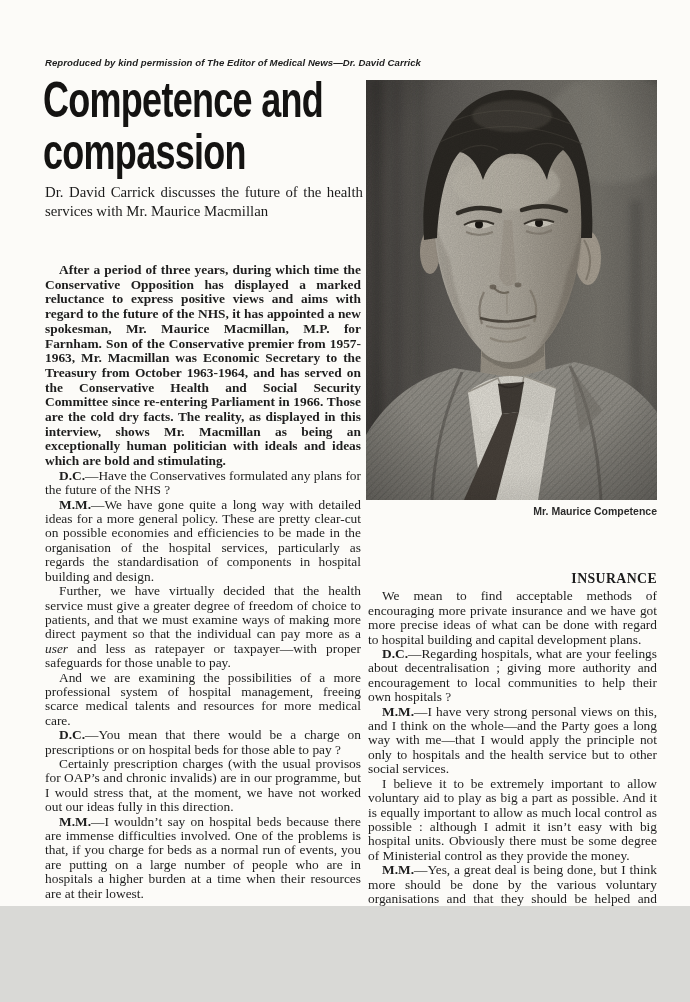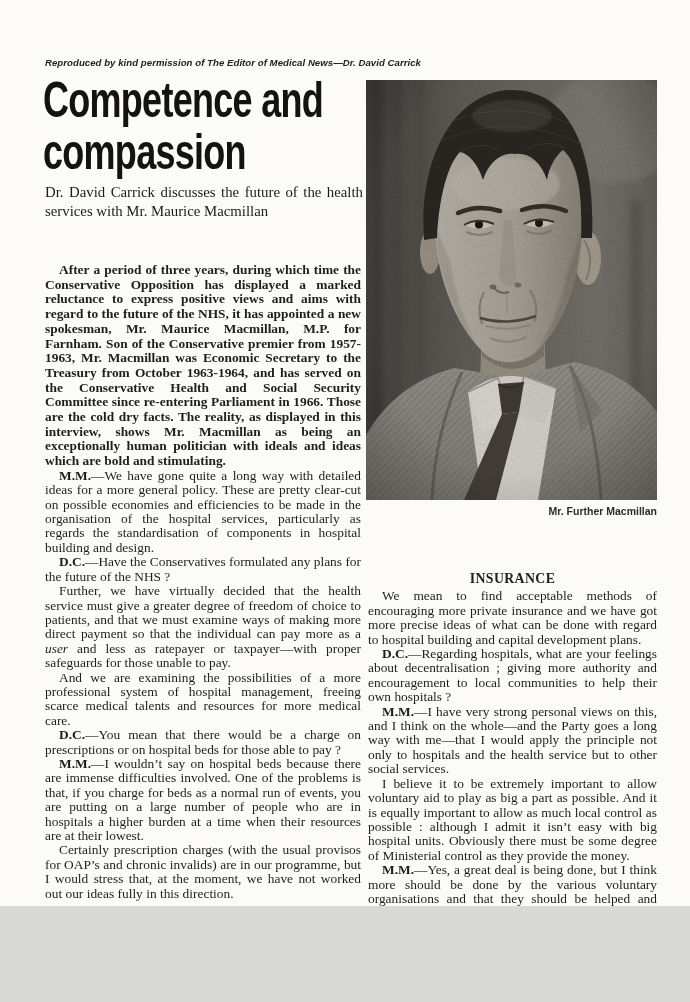--- a/index.html
+++ b/index.html
@@ -36,21 +36,21 @@
     color:#1e1e1e;
     hyphens:auto;margin-top:44px;-webkit-hyphens:auto;
   }
   .left-col{position:absolute;left:45px;top:219px;width:316px;}
   .right-col{position:absolute;left:368px;top:528px;width:289px;}
   .col p{margin:0;text-indent:14px;}
   .intro{font-weight:700;line-height:14.7px;}
   .spk{font-weight:700;}
   .em{font-style:italic;}
   .ins-heading{
-    text-align:center;font-weight:700;font-size:13.8px;
+    text-align:right;font-weight:700;font-size:13.8px;
     letter-spacing:0.4px;margin:0 0 3px 0 !important;text-indent:0 !important;
   }
   .photo-wrap{
     position:absolute;left:366px;top:80px;width:291px;height:420px;
     background:#6e6b66;
   }
   .photo-wrap svg{display:block;}
   .caption{
     position:absolute;left:366px;top:505px;width:291px;
     text-align:right;
@@ -69,27 +69,27 @@
 <div class="page">
 
   <div class="attribution">Reproduced by kind permission of The Editor of Medical News—Dr. David Carrick</div>
 
   <h1 class="headline" style="margin:0;">Competence and compassion</h1>
 
   <div class="subtitle">Dr. David Carrick discusses the future of the health services with Mr. Maurice Macmillan</div>
 
   <div class="left-col col">
     <p class="intro">After a period of three years, during which time the Conservative Opposition has displayed a marked reluctance to express positive views and aims with regard to the future of the NHS, it has appointed a new spokesman, Mr. Maurice Macmillan, M.P. for Farnham.  Son of the Conservative premier from 1957-1963, Mr. Macmillan was Economic Secretary to the Treasury from October 1963-1964, and has served on the Conservative Health and Social Security Committee since re-entering Parliament in 1966.  Those are the cold dry facts.  The reality, as displayed in this interview, shows Mr. Macmillan as being an exceptionally human politician with ideals and ideas which are bold and stimulating.</p>
+    <p><b class="spk">D.C.</b><span>—Have the Conservatives formulated any plans for the future of the NHS ?</span></p>
     <p><b class="spk">M.M.</b><span>—We have gone quite a long way with detailed ideas for a more general policy. These are pretty clear-cut on possible economies and efficiencies to be made in the organisation of the hospital services, particularly as regards the standardisation of components in hospital building and design.</span></p>
-    <p><b class="spk">D.C.</b><span>—Have the Conservatives formulated any plans for the future of the NHS ?</span></p>
     <p><span>Further, we have virtually decided that the health service must give a greater degree of freedom of choice to patients, and that we must examine ways of making more direct payment so that the individual can pay more as a </span><em class="em">user</em><span> and less as ratepayer or taxpayer—with proper safeguards for those unable to pay.</span></p>
     <p>And we are examining the possibilities of a more professional system of hospital management, freeing scarce medical talents and resources for more medical care.</p>
     <p><b class="spk">D.C.</b><span>—You mean that there would be a charge on prescriptions or on hospital beds for those able to pay ?</span></p>
+    <p>Certainly prescription charges (with the usual provisos for OAP’s and chronic invalids) are in our programme, but I would stress that, at the moment, we have not worked out our ideas fully in this direction.</p>
     <p><b class="spk">M.M.</b><span>—I wouldn’t say on hospital beds because there are immense difficulties involved. One of the problems is that, if you charge for beds as a normal run of events, you are putting on a large number of people who are in hospitals a higher burden at a time when their resources are at their lowest.</span></p>
-    <p>Certainly prescription charges (with the usual provisos for OAP’s and chronic invalids) are in our programme, but I would stress that, at the moment, we have not worked out our ideas fully in this direction.</p>
   </div>
 
   <div class="photo-wrap">
     <svg width="291" height="420" viewBox="0 0 291 420" xmlns="http://www.w3.org/2000/svg">
       <defs>
         <linearGradient id="pbg" x1="0" y1="0" x2="1" y2="0">
           <stop offset="0" stop-color="#4d4a46"></stop>
           <stop offset="0.35" stop-color="#696661"></stop>
           <stop offset="0.8" stop-color="#7e7b73"></stop>
           <stop offset="1" stop-color="#6d6a64"></stop>
@@ -192,21 +192,21 @@
       <path d="M141,214 L141,234" stroke="#a59d8f" stroke-width="2" opacity="0.6"></path>
       <path d="M114,238 Q141,246 170,236" stroke="#575046" stroke-width="2.6" fill="none"></path>
       <path d="M120,246 Q141,252 164,245" stroke="#9a9185" stroke-width="2" fill="none" opacity="0.8"></path>
       <path d="M124,258 Q142,266 160,257" stroke="#948b7e" stroke-width="2.2" fill="none" opacity="0.7"></path>
 
       <rect width="291" height="420" filter="url(#grain)" opacity="0.16"></rect>
       <rect width="291" height="420" fill="url(#vig)"></rect>
     </svg>
   </div>
 
-  <div class="caption">Mr. Further Macmillan</div>
+  <div class="caption">Mr. Maurice Competence</div>
 
   <div class="right-col col">
     <p class="ins-heading">INSURANCE</p>
     <p>We mean to find acceptable methods of encouraging more private insurance and we have got more precise ideas of what can be done with regard to hospital building and capital development plans.</p>
     <p><b class="spk">D.C.</b><span>—Regarding hospitals, what are your feelings about decentralisation ;  giving more authority and encouragement to local communities to help their own hospitals ?</span></p>
     <p><b class="spk">M.M.</b><span>—I have very strong personal views on this, and I think on the whole—and the Party goes a long way with me—that I would apply the principle not only to hospitals and the health service but to other social services.</span></p>
     <p>I believe it to be extremely important to allow voluntary aid to play as big a part as possible. And it is equally important to allow as much local control as possible : although I admit it isn’t easy with big hospital units.  Obviously there must be some degree of Ministerial control as they provide the money.</p>
     <p><b class="spk">M.M.</b><span>—Yes, a great deal is being done, but I think more should be done by the various voluntary organisations and that they should be helped and even sponsored by the local authority to develop as much as possible.</span></p>
   </div>
 

